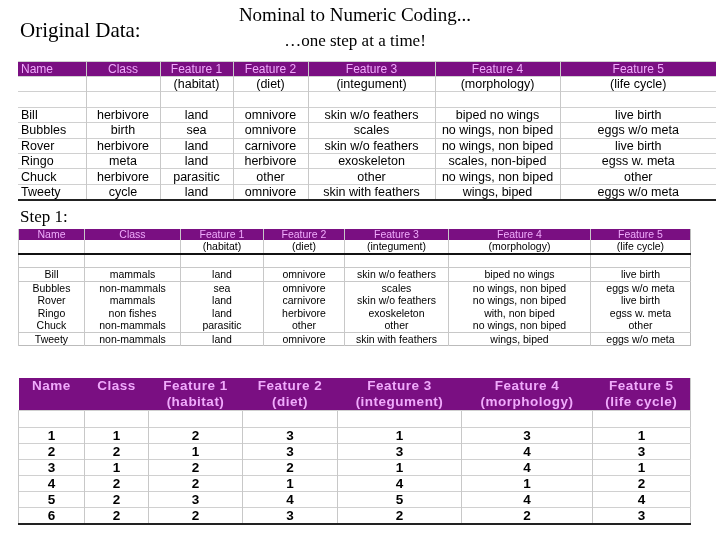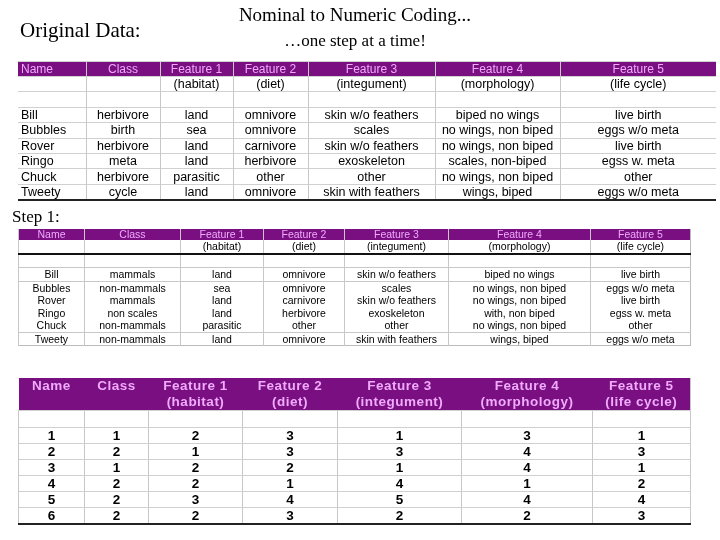--- a/index.html
+++ b/index.html
@@ -2,21 +2,21 @@
 <html><head>
 <meta charset="utf-8">
 <style>
   html, body { margin:0; padding:0; background:#ffffff; }
   body { width:720px; height:540px; position:relative; overflow:hidden; font-family:"Liberation Sans", sans-serif; }
   .serif { font-family:"Liberation Serif", serif; color:#000; }
   .title1 { position:absolute; left:0; width:720px; top:4px; text-align:center; font-size:19px; transform:translateX(-5px); }
   .title2 { position:absolute; left:0; width:720px; top:31px; text-align:center; font-size:17px; transform:translateX(-5px); }
   .section-label { position:absolute; }
   #lbl-orig { left:20px; top:18px; font-size:21px; }
-  #lbl-s1 { left:12px; top:207px; font-size:17px; }
+  #lbl-s1 { left:20px; top:207px; font-size:17px; }
   #lbl-s2 { left:20px; top:358px; font-size:17px;margin-top:24px; }
 
   table { position:absolute; border-collapse:collapse; table-layout:fixed; }
   td { padding:0; overflow:hidden; white-space:nowrap; text-align:center; color:#000; }
   .hdr td { background:#7a0f82; color:#f0abfc; }
 
   
   #t1 { left:18px; top:61px; width:698px; font-size:12.5px; border-bottom:2px solid #222; }
   #t1 .hdr td { height:14px; line-height:14px; font-size:12px; }
   #t1 td { height:14.4px; line-height:14px; border-left:1px solid #c8c8c8; border-top:1px solid #d0d0d0; }
@@ -203,21 +203,21 @@
         <td>Rover</td>
         <td>mammals</td>
         <td>land</td>
         <td>carnivore</td>
         <td>skin w/o feathers</td>
         <td>no wings, non biped</td>
         <td>live birth</td>
       </tr>
   <tr class="r3">
         <td>Ringo</td>
-        <td>non scales</td>
+        <td>non fishes</td>
         <td>land</td>
         <td>herbivore</td>
         <td>exoskeleton</td>
         <td>with, non biped</td>
         <td>egss w. meta</td>
       </tr>
   <tr class="r4">
         <td>Chuck</td>
         <td>non-mammals</td>
         <td>parasitic</td>

